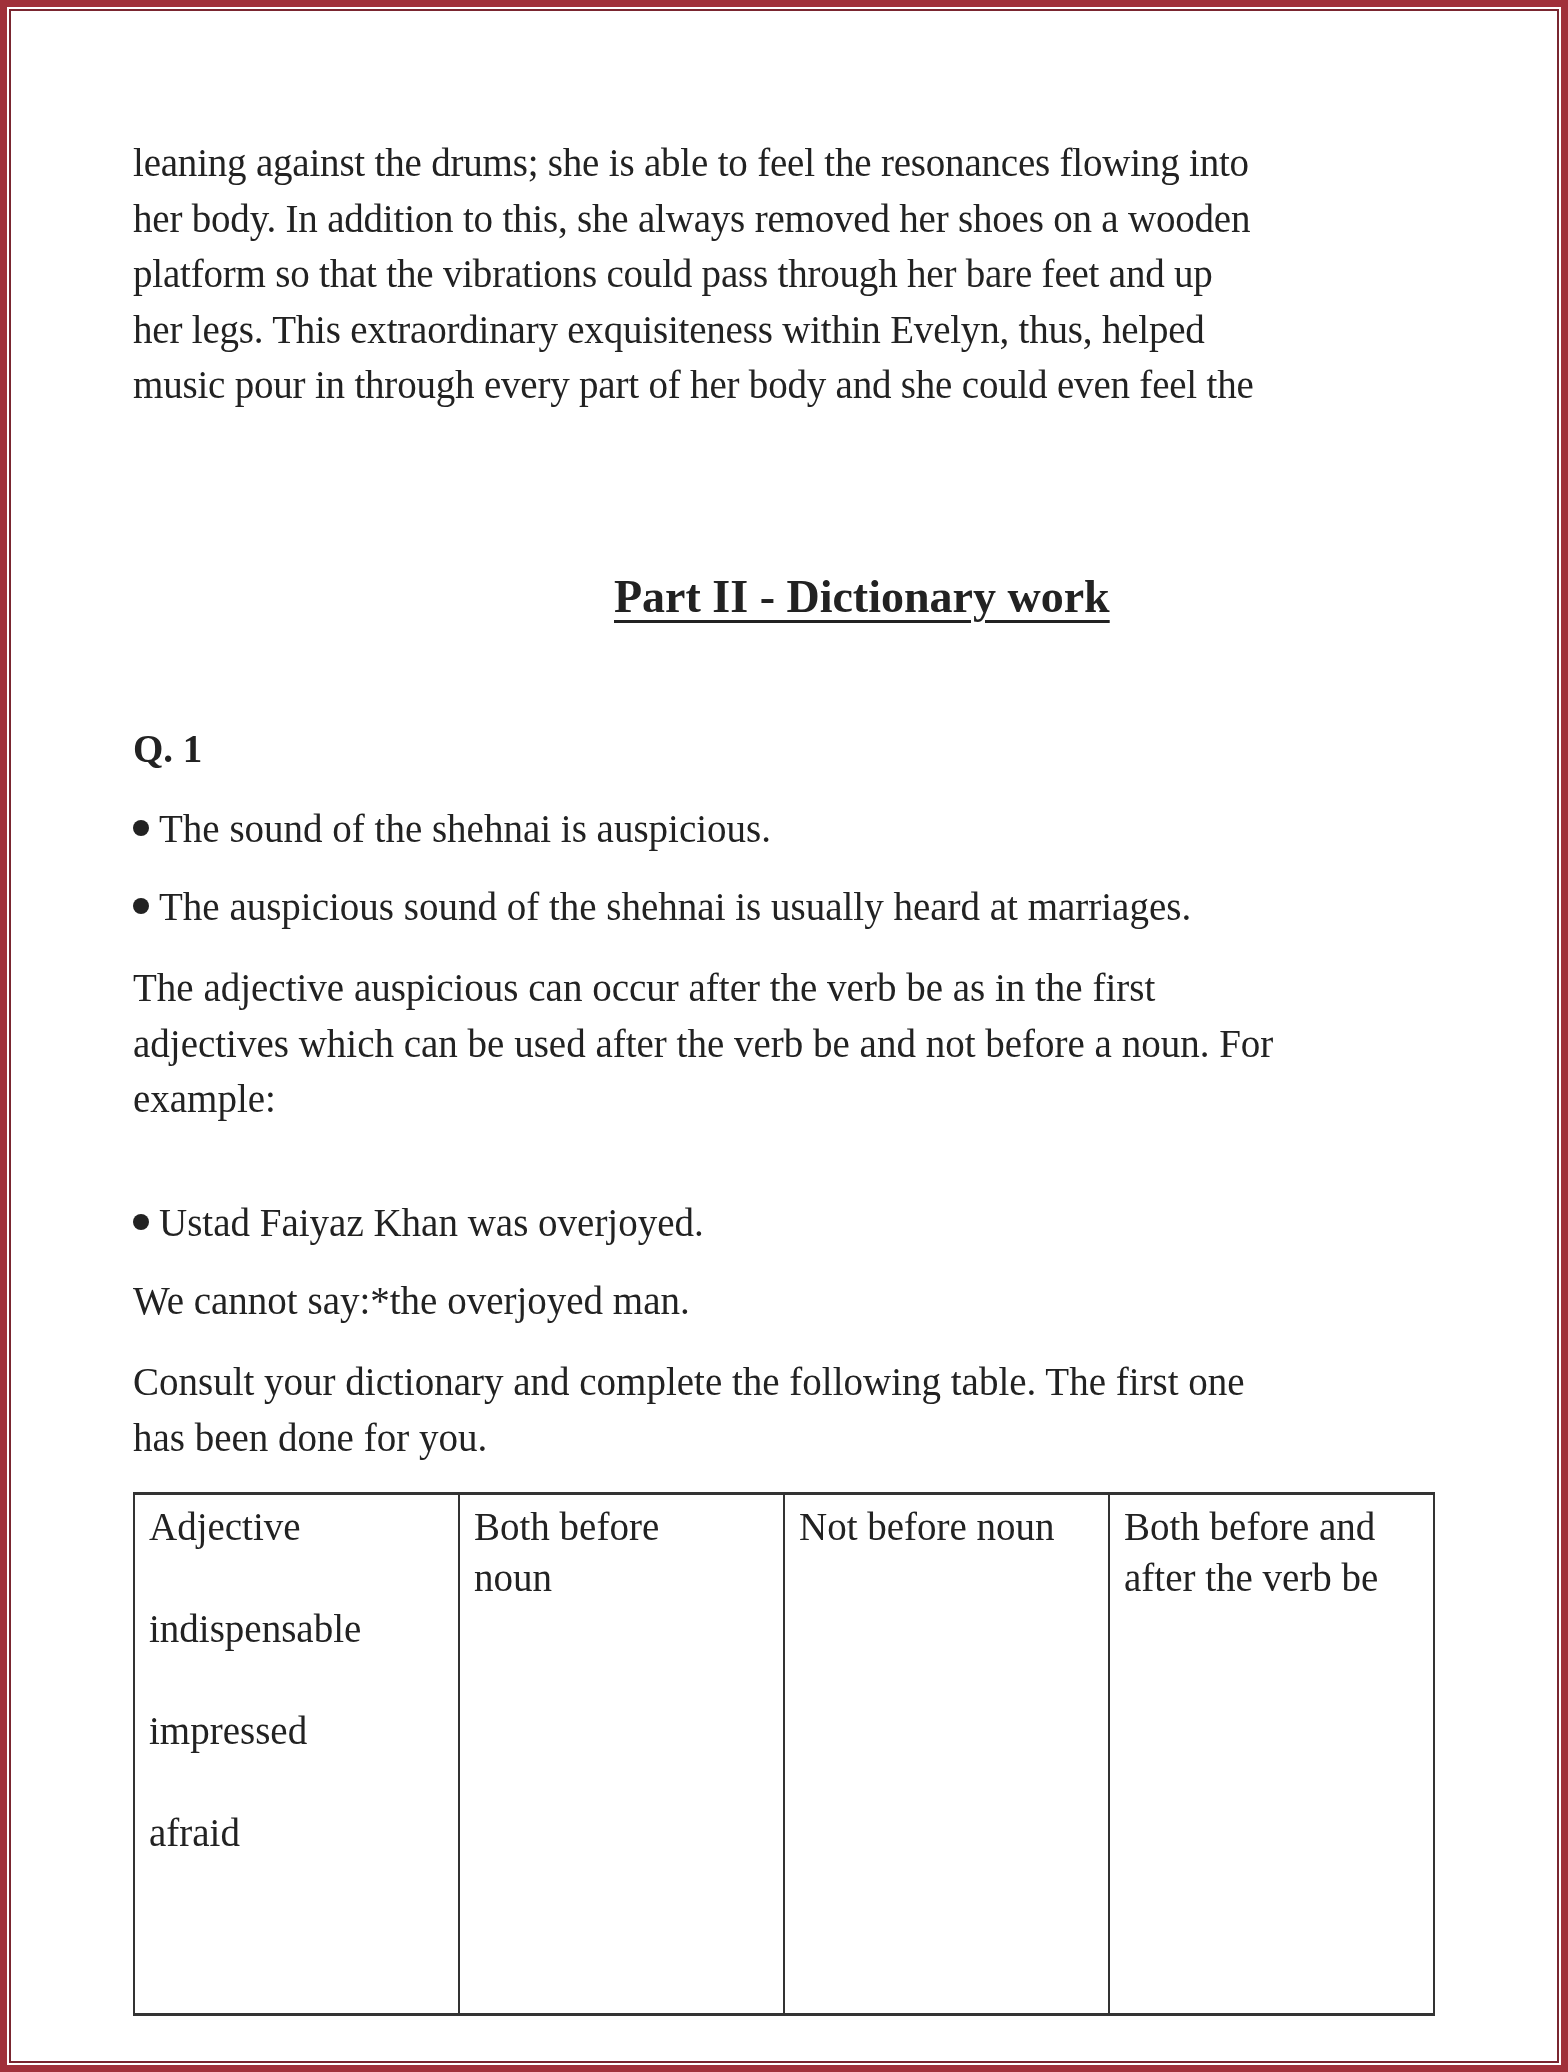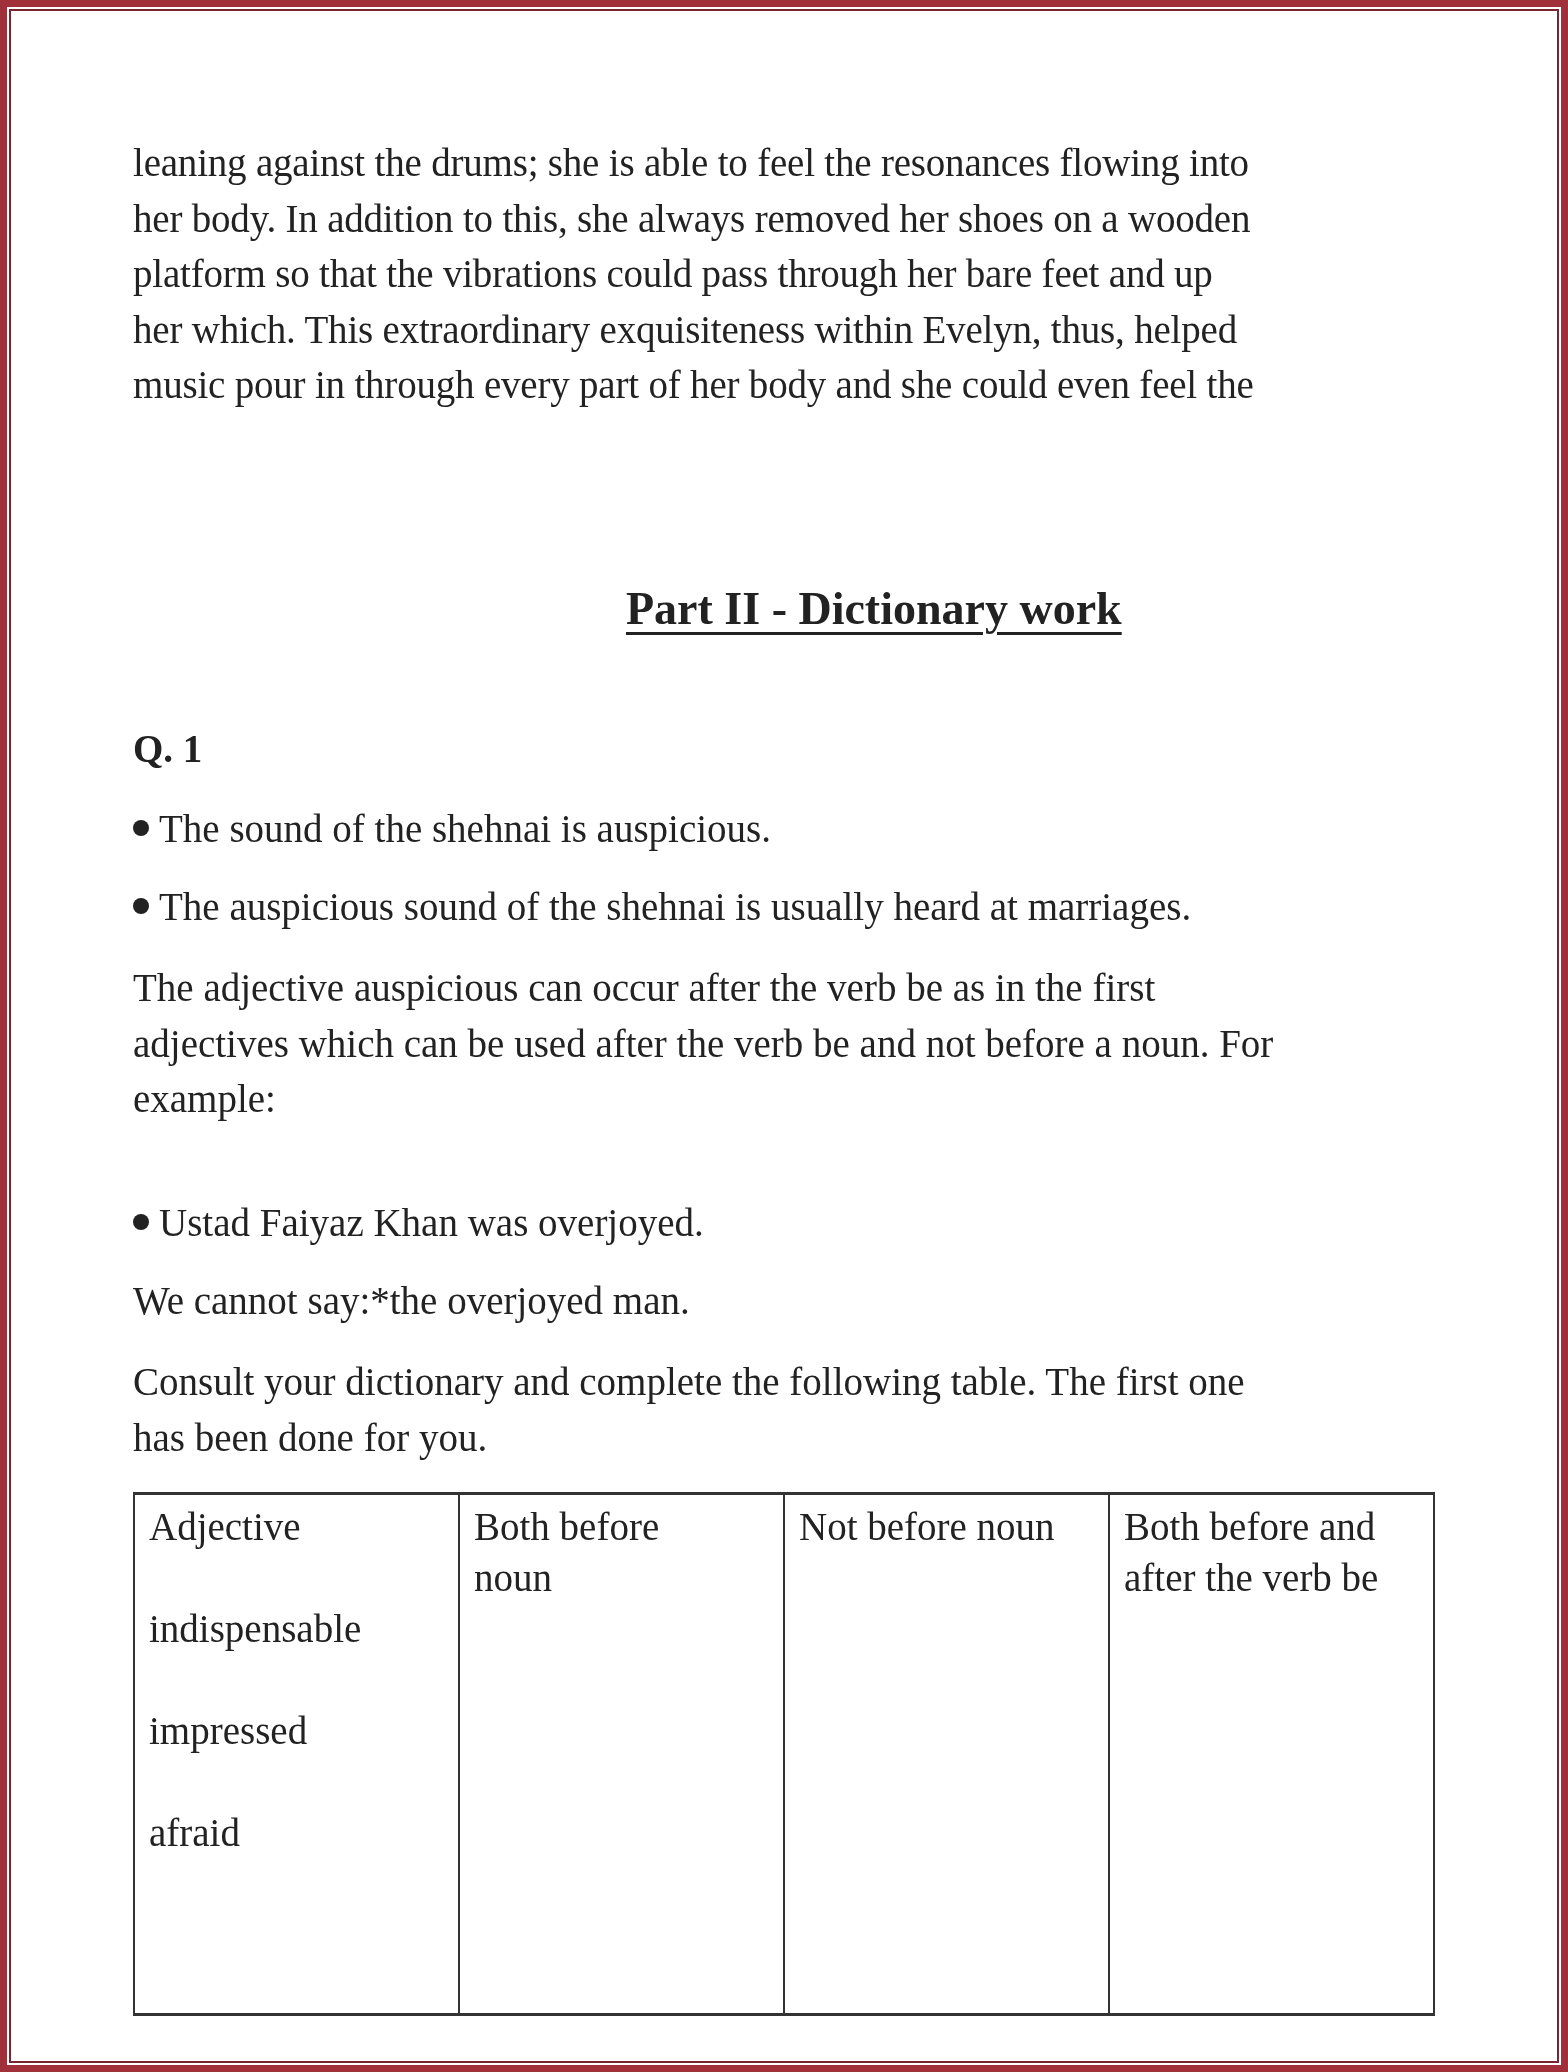--- a/index.html
+++ b/index.html
@@ -29,21 +29,21 @@
     letter-spacing: -0.2px;
   }
   .heading {
     position: absolute;
     left: 610px; top: 566px;
     font-size: 46px;
     font-weight: bold;
     text-decoration: underline;
     text-underline-offset: 8px;
     text-decoration-thickness: 3px;
-    margin: 16px;
+    margin: 4px;
   }
   .qlabel {
     position: absolute;
     left: 133px; top: 726px;
     font-size: 39px;
     font-weight: bold;
     margin: 0;
   }
   .bullet {
     position: absolute;
@@ -79,21 +79,21 @@
 </style>
 </head>
 <body>
 
 <div class="frame"></div>
 
 <div class="page">
   <p class="para">leaning against the drums; she is able to feel the resonances flowing into</p>
   <p class="para">her body. In addition to this, she always removed her shoes on a wooden</p>
   <p class="para">platform so that the vibrations could pass through her bare feet and up</p>
-  <p class="para">her which. This extraordinary exquisiteness within Evelyn, thus, helped</p>
+  <p class="para">her legs. This extraordinary exquisiteness within Evelyn, thus, helped</p>
   <p class="para">music pour in through every part of her body and she could even feel the</p>
 </div>
 
 <h2 class="heading">Part II - Dictionary work</h2>
 
 <p class="qlabel">Q. 1</p>
 
 <p class="bullet" style="top:806px;">
   <span class="dot"></span><span>The sound of the shehnai is auspicious.</span>
 </p>

